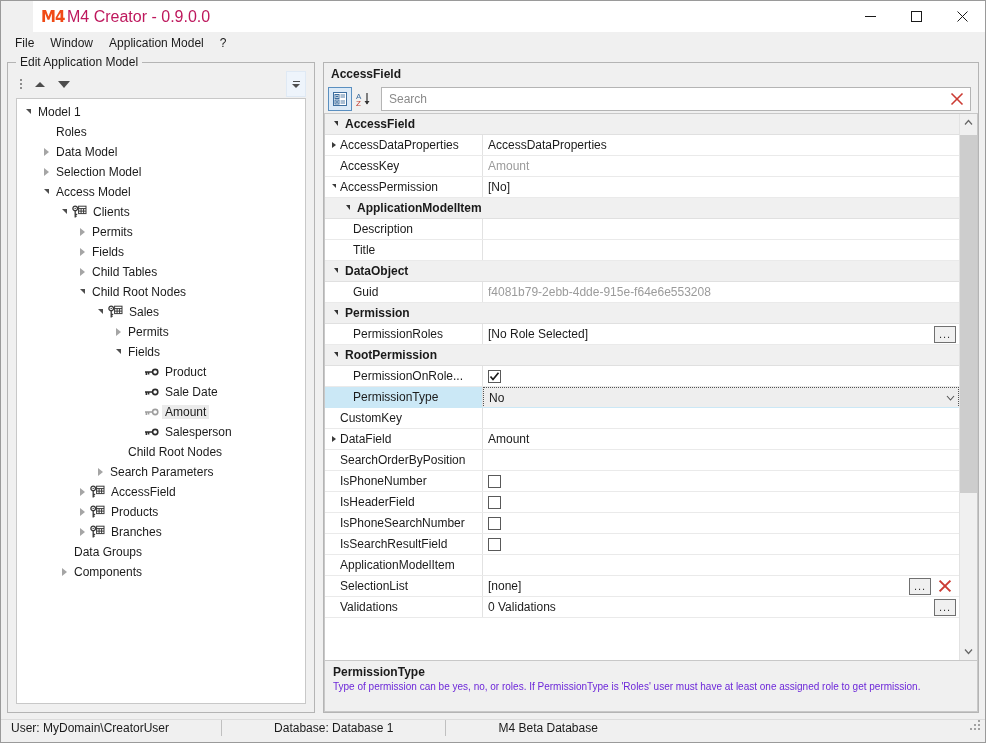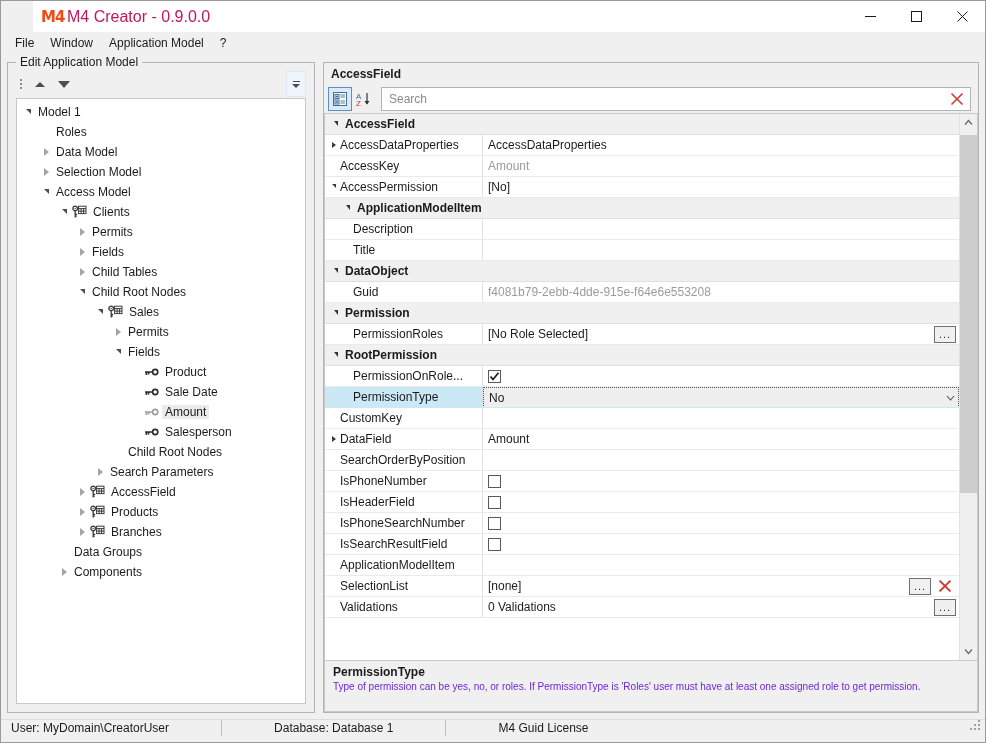--- a/index.html
+++ b/index.html
@@ -895,21 +895,21 @@
         <div class="desc-body">Type of permission can be yes, no, or roles. If PermissionType is 'Roles' user must have at least one assigned role to get permission.</div>
       </div>
     </div>
   </div>
 
   <div class="statusbar">
     <div class="sb-cell">User: MyDomain\CreatorUser</div>
     <div class="sb-div"></div>
     <div class="sb-cell">Database: Database 1</div>
     <div class="sb-div"></div>
-    <div class="sb-cell">M4 Guid License</div>
+    <div class="sb-cell">M4 Beta Database</div>
     <div class="sb-grip">
       <i style="left:8px;top:8px"></i>
         <i style="left:4px;top:8px"></i>
         <i style="left:8px;top:4px"></i>
         <i style="left:0px;top:8px"></i>
         <i style="left:4px;top:4px"></i>
         <i style="left:8px;top:0px"></i>
     </div>
   </div>
 </div>

